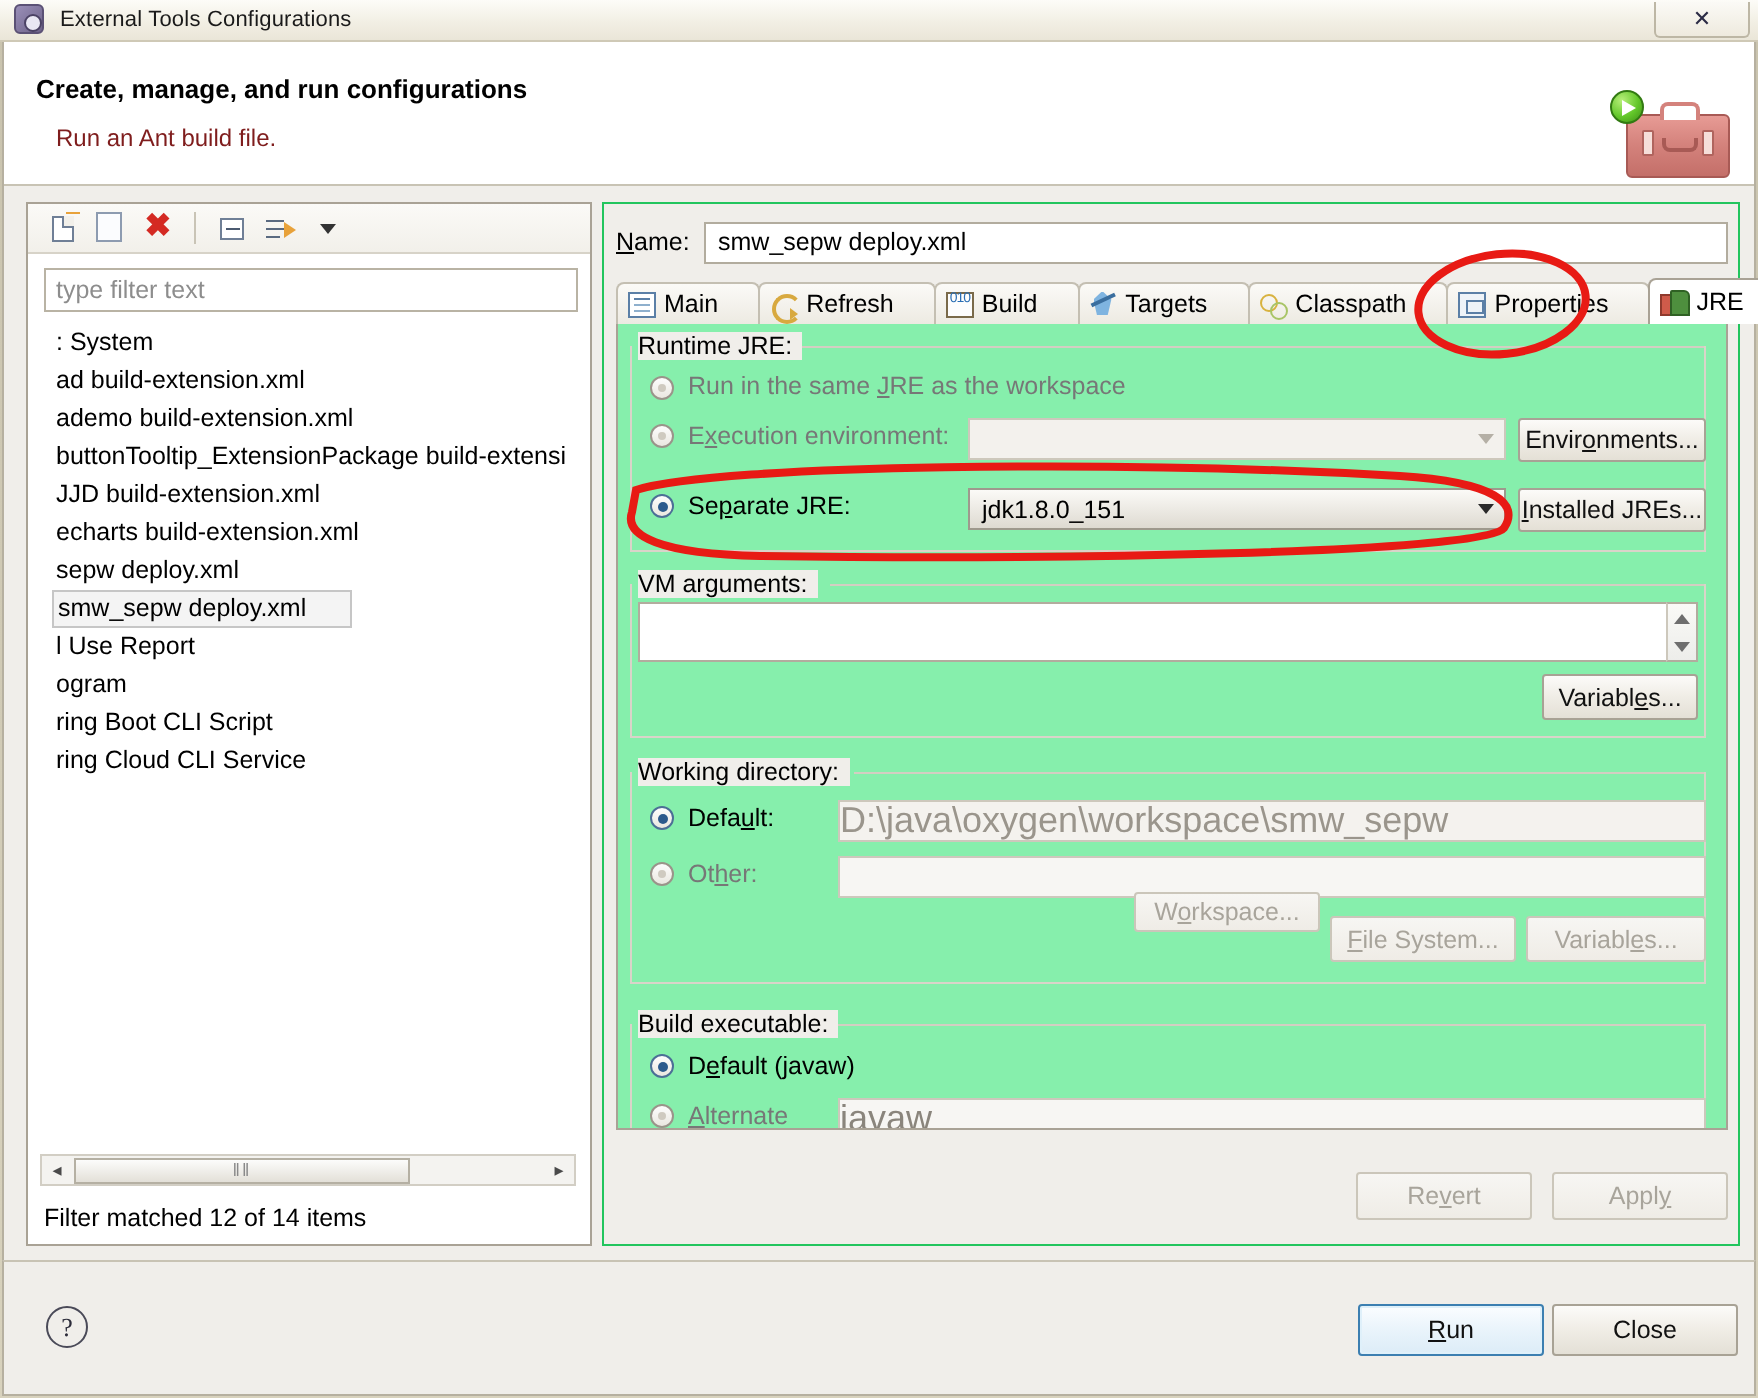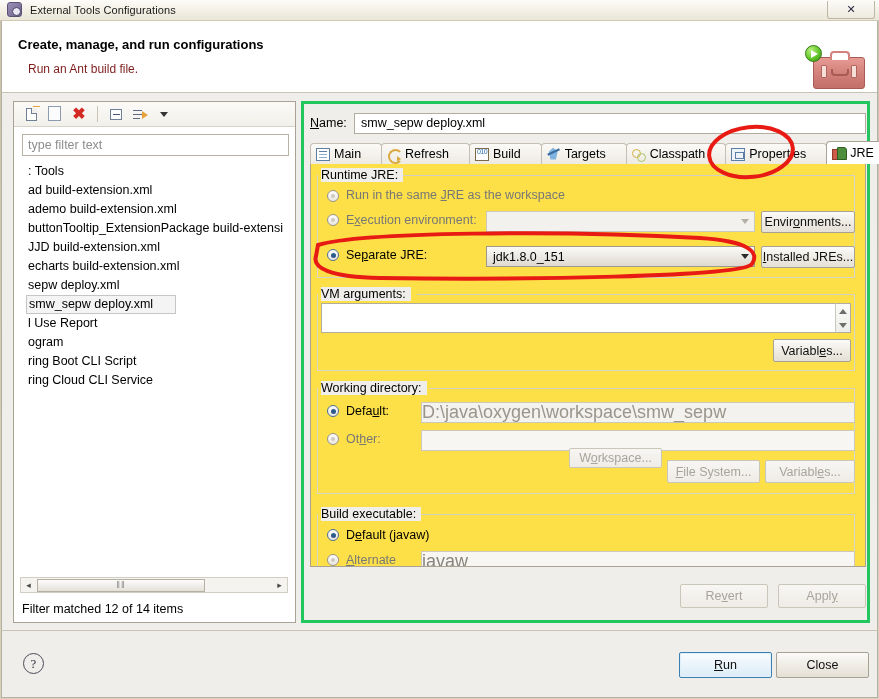--- a/index.html
+++ b/index.html
@@ -195,21 +195,21 @@
   }
   #lp-status {
     position: absolute; left: 8px; bottom: 6px;
     font-size: 12.5px; color: #000;
   }
 
   
   #rightpanel {
     position: absolute; left: 299px; top: 8px; width: 569px; height: 522px;
     background: #f0eeea;
-    border: 3px solid #22c55e;
+    border: 1px solid #22c55e;
   }
   #namerow {
     position: absolute; left: 6px; top: 8px; width: 556px; height: 22px;
     display: flex; align-items: center;
   }
   #namerow .lbl { font-size: 12.5px; width: 44px; }
   #namerow .lbl u { text-decoration: underline; }
   #nameinput {
     flex: 1; height: 21px; background:#fff; border:1px solid #b2ac9e;
     display:flex;align-items:center; padding-left:6px; font-size:12.5px;
@@ -255,21 +255,21 @@
   .ti-classpath::before{content:"";position:absolute;left:0;top:1px;width:7px;height:7px;border:1.5px solid #d8b23f;border-radius:50%;}
   .ti-classpath::after{content:"";position:absolute;left:5px;top:5px;width:7px;height:7px;border:1.5px solid #a8c466;border-radius:50%;}
   .ti-props { background:#eef3f8;border:1px solid #5b7fa6; }
   .ti-props::after{content:"";position:absolute;left:3px;top:3px;width:7px;height:5px;border:1px solid #5b7fa6;}
   .ti-jre::before{content:"";position:absolute;left:0;top:2px;width:5px;height:9px;background:#cf5b4a;border:1px solid #8f3a2d;}
   .ti-jre::after{content:"";position:absolute;left:5px;top:0px;width:8px;height:11px;background:#4e8f3e;border:1px solid #2f6124;border-radius:1px 3px 0 0;}
 
   
   #tabcontent {
     position: absolute; left: 6px; top: 60px; width: 556px; height: 403px;
-    background: #fde047;
+    background: #86efac;
     border: 1px solid #a9a295; border-top: none;
     overflow: hidden;
   }
   .group-title { font-size: 12.5px; color: #000; background: #f0eeea; padding-right:5px; position:relative; z-index:2;}
   .group-line {
     position: absolute; height: 1px; background: #d3cec2;
   }
   .group-box {
     position: absolute; border: 1px solid #d9d4c9; border-top: none;
   }
@@ -420,21 +420,21 @@
         <div class="tbtn">
             <span class="ic-caret"></span>
           </div>
       </div>
 
       <div id="filterbox">
         <span>type filter text</span>
       </div>
 
       <div id="treelist">
-          <div class="tl-item">: Tools</div>
+          <div class="tl-item">: System</div>
           <div class="tl-item">ad build-extension.xml</div>
           <div class="tl-item">ademo build-extension.xml</div>
           <div class="tl-item">buttonTooltip_ExtensionPackage build-extensi</div>
           <div class="tl-item">JJD build-extension.xml</div>
           <div class="tl-item">echarts build-extension.xml</div>
           <div class="tl-item">sepw deploy.xml</div>
           <div class="tl-item sel">smw_sepw deploy.xml</div>
           <div class="tl-item">l Use Report</div>
           <div class="tl-item">ogram</div>
           <div class="tl-item">ring Boot CLI Script</div>

